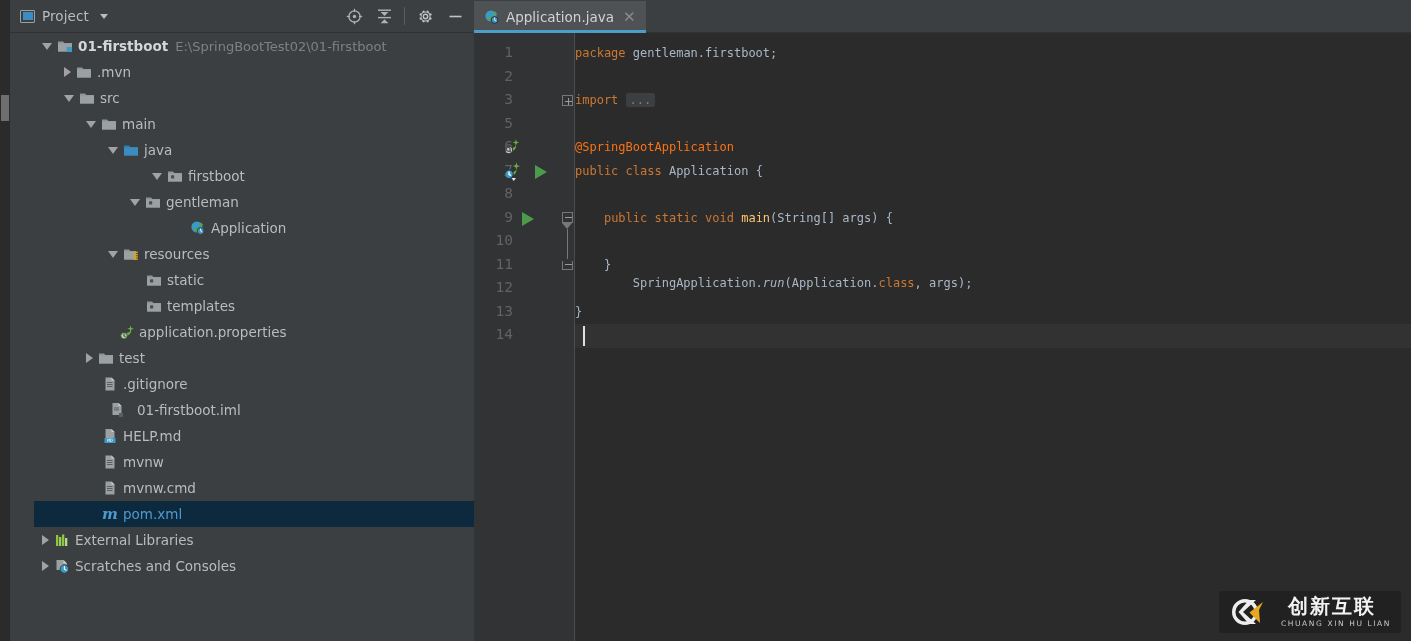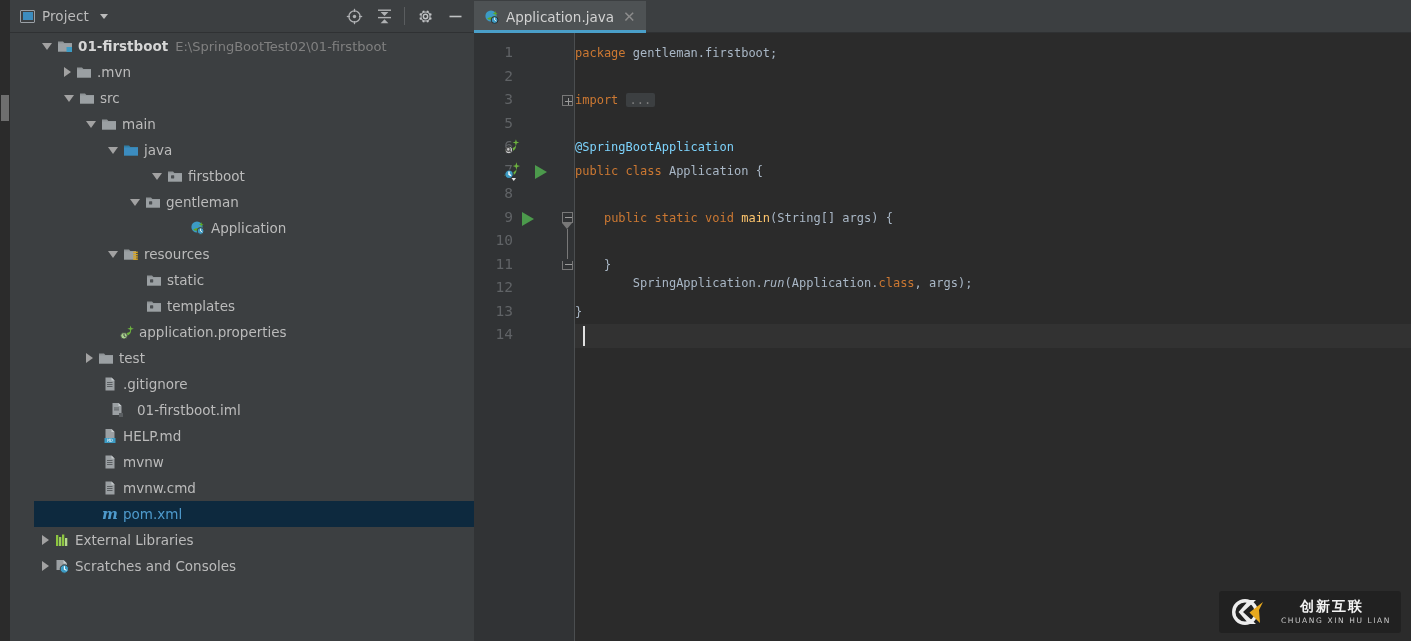--- a/index.html
+++ b/index.html
@@ -113,21 +113,21 @@
     position: absolute; left: 101px; top: 0; right: 0; height: 608px;
     font-family: "DejaVu Sans Mono", "Liberation Mono", monospace;
     font-size: 16px;
   }
   .cline {
     position: absolute; left: 0; height: 23.5px; line-height: 23.5px;
     white-space: pre; font-size: 12px;
   }
   .kw   { color: #CC7832; }
   .plain{ color: #A9B7C6; }
-  .anno { color: #7dd3fc; }
+  .anno { color: #f97316; }
   .mth  { color: #FFC66D; }
   .sfield { color: #A9B7C6; font-style: italic; }
   .fold-ellipsis {
     background: #3C3F41; color: #7E7E7E; padding: 0 4px; border-radius: 2px;
   }
   .caret-row {
     position: absolute; left: 101px; right: 0; height: 23.5px; background: #323232;
   }
   .caret {
     position: absolute; width: 2px; height: 20px; background: #E0E0E0;
@@ -161,21 +161,21 @@
     width: 0; height: 0; border-top: 7px solid transparent;
     border-bottom: 7px solid transparent; border-left: 12px solid #4C9A4C;
   }
 
   
   .watermark {
     position: absolute; right: 10px; bottom: 8px;
     display: flex; align-items: center; gap: 8px;
     background: rgba(26,26,26,0.55); padding: 5px 10px 5px 6px; border-radius: 3px;
   }
-  .wm-cn { color: #F2F2F2; font-size: 14px; font-weight: bold; letter-spacing: 2px; line-height: 1; }
+  .wm-cn { color: #F2F2F2; font-size: 20px; font-weight: bold; letter-spacing: 2px; line-height: 1; }
   .wm-en { color: #C9C9C9; font-size: 7.5px; letter-spacing: 1.6px; line-height: 1; margin-top: 4px; margin-left: 8px; }
 </style>
 </head>
 <body>
 
 <div id="app">
 
   <div class="behind-strip">
 
     <div class="chip"></div>

